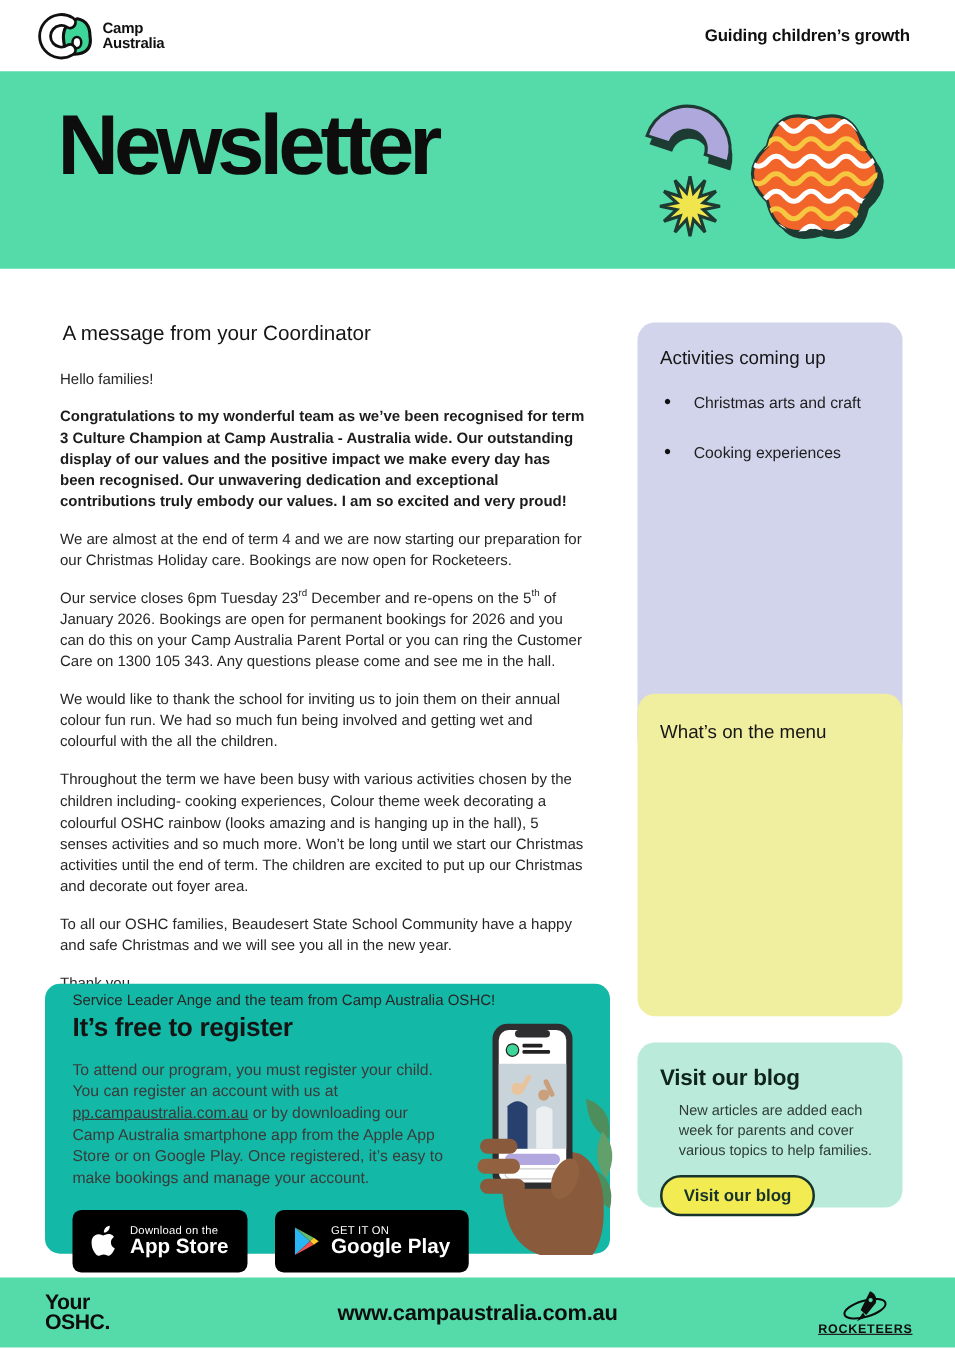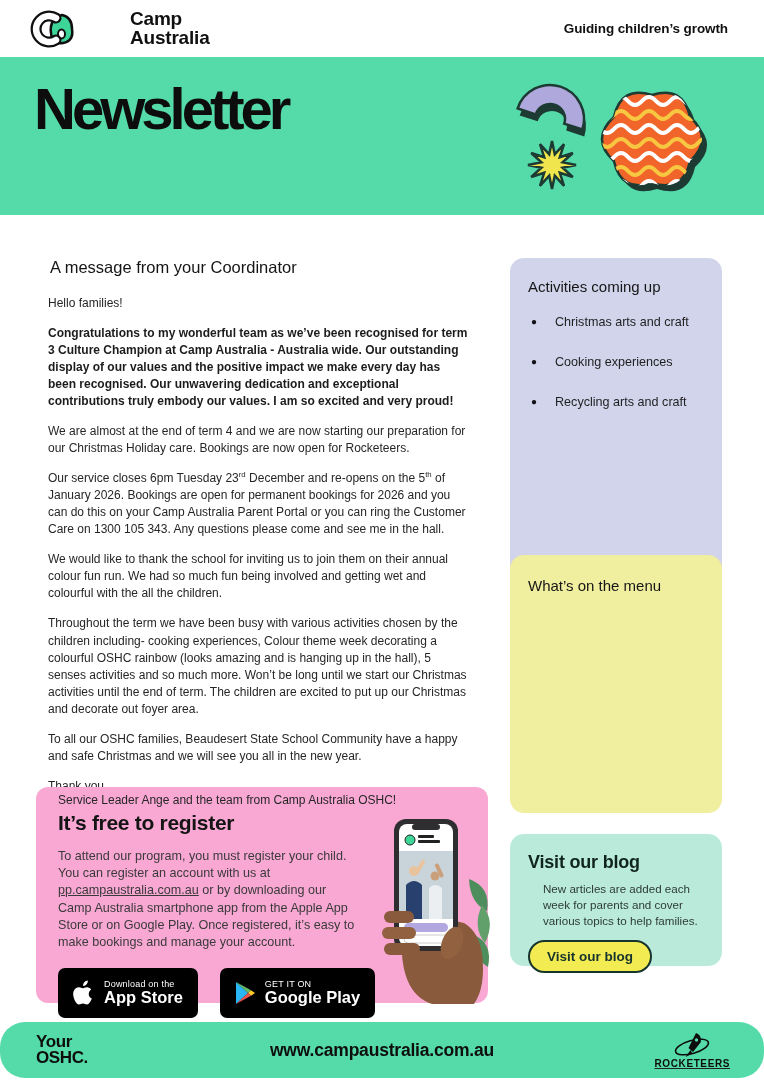--- a/index.html
+++ b/index.html
@@ -3,35 +3,35 @@
 <meta charset="utf-8">
 <style>
   html,body{margin:0;padding:0;background:#ffffff;}
   .page{position:relative;width:764px;height:1080px;background:#ffffff;overflow:hidden;
         font-family:"Liberation Sans",sans-serif;color:#222;}
   
   .topbar{position:absolute;top:0;left:0;width:764px;height:57px;background:#ffffff;
           display:flex;align-items:center;justify-content:space-between;box-sizing:border-box;
           padding:0 36px 0 30px;}
   .brand{display:flex;align-items:center;gap:6px;}
-  .brand-text{font-weight:700;font-size:19px;line-height:0.98;letter-spacing:-0.2px;color:#101010;margin-left:48px;}
+  .brand-text{font-weight:700;font-size:12px;line-height:0.98;letter-spacing:-0.2px;color:#101010;}
   .tagline{font-weight:700;font-size:13.5px;color:#101010;letter-spacing:-0.1px;}
   
   .banner{position:absolute;top:57px;left:0;width:764px;height:158px;background:#55DBAA;}
-  .banner-title{position:absolute;left:34px;top:8px;margin:0;font-size:58px;font-weight:700;
+  .banner-title{position:absolute;left:46px;top:8px;margin:0;font-size:68px;font-weight:700;
                 letter-spacing:-4px;color:#0d0d0d;line-height:1.5;}
   .banner-shapes{position:absolute;right:34px;top:20px;}
   
   .left-col{position:absolute;left:48px;top:250px;width:420px;}
   .msg-heading{font-size:16.5px;font-weight:500;color:#151515;margin:8px 0 18px 2px;}
   .para{font-size:12px;line-height:1.42;color:#262626;margin:0 0 13px 0;}
   .para.bold{font-weight:700;color:#1c1c1c;}
   .para sup{font-size:0.65em;line-height:0;}
   
-  .register-card{position:absolute;left:36px;top:787px;width:452px;height:216px;background:#f9a8d4;
+  .register-card{position:absolute;left:36px;top:787px;width:452px;height:216px;background:#14b8a6;
                  border-radius:12px;box-sizing:border-box;padding:4px 20px 16px 22px;}
   .signoff{font-size:12px;color:#262626;margin:2px 0 4px 0;}
   .register-heading{font-size:21px;font-weight:700;color:#141414;margin:2px 0 10px 0;letter-spacing:-0.3px;}
   .register-body{width:300px;font-size:12.6px;line-height:1.38;color:#3a3a3a;}
   .register-link{color:#3a3a3a;text-decoration:underline;cursor:pointer;}
   .badges{display:flex;gap:22px;margin-top:16px;}
   .badge{display:flex;align-items:center;gap:9px;background:#000;color:#fff;border-radius:7px;
          height:50px;padding:0 15px;box-sizing:border-box;cursor:pointer;}
   .badge .b1{font-size:9px;letter-spacing:0.2px;display:block;}
   .badge .b2{font-size:16.5px;font-weight:600;display:block;line-height:1.05;}
@@ -46,21 +46,21 @@
   .blog-body{font-size:11.6px;line-height:1.36;color:#2e3b37;margin:0 0 12px 15px;}
   .blog-button{display:inline-block;background:#F2EB52;border:2px solid#17342c;border-radius:17px;
                padding:7px 17px;font-size:13.5px;font-weight:700;color:#17342c;cursor:pointer;}
   .bullet-list{list-style:none;margin:10px 0 0 0;padding:0;}
   .bullet-list li{position:relative;padding-left:27px;margin-bottom:21px;font-size:12.6px;
                   line-height:1.5;color:#1e1e1e;}
   .bullet-list li::before{content:"●";position:absolute;left:3px;top:1px;font-size:10px;color:#111;}
   
   .pfooter{position:absolute;top:1022px;left:0;width:764px;height:56px;background:#55DBAA;
            display:flex;align-items:center;justify-content:space-between;box-sizing:border-box;
-           padding:0 34px 0 36px;border-radius:25px;}
+           padding:0 34px 0 36px;}
   .footer-brand{font-weight:800;font-size:17px;line-height:0.95;letter-spacing:-0.4px;color:#0d0d0d;}
   .footer-url{position:absolute;left:0;right:0;text-align:center;font-weight:700;font-size:17.5px;
               color:#0e0e0e;letter-spacing:-0.2px;cursor:pointer;}
   .rocketeers{display:flex;flex-direction:column;align-items:center;z-index:2;text-decoration:underline;}
   .rocketeers-text{font-size:10px;font-weight:800;letter-spacing:0.6px;color:#0d0d0d;margin-top:-2px;}
 </style>
 </head>
 <body>
 
 <div class="page">
@@ -179,21 +179,20 @@
       <rect x="12" y="130" width="36" height="12" rx="6" fill="#8a5a3c"></rect>
       <ellipse cx="80" cy="130" rx="10" ry="17" fill="#92613f" transform="rotate(22 80 130)"></ellipse>
     </svg>
   </section>
 
   <aside class="card card-activities">
     <h3 class="card-heading">Activities coming up</h3>
     <ul class="bullet-list">
       <li>Christmas arts and craft</li>
       <li>Cooking experiences</li>
-      <li>Recycling arts and craft</li>
     </ul>
   </aside>
 
   <aside class="card card-menu">
     <h3 class="card-heading">What’s on the menu</h3>
   </aside>
 
   <aside class="card card-blog">
     <h3 class="blog-heading">Visit our blog</h3>
     <p class="blog-body">New articles are added each week for parents and cover various topics to help families.</p>

